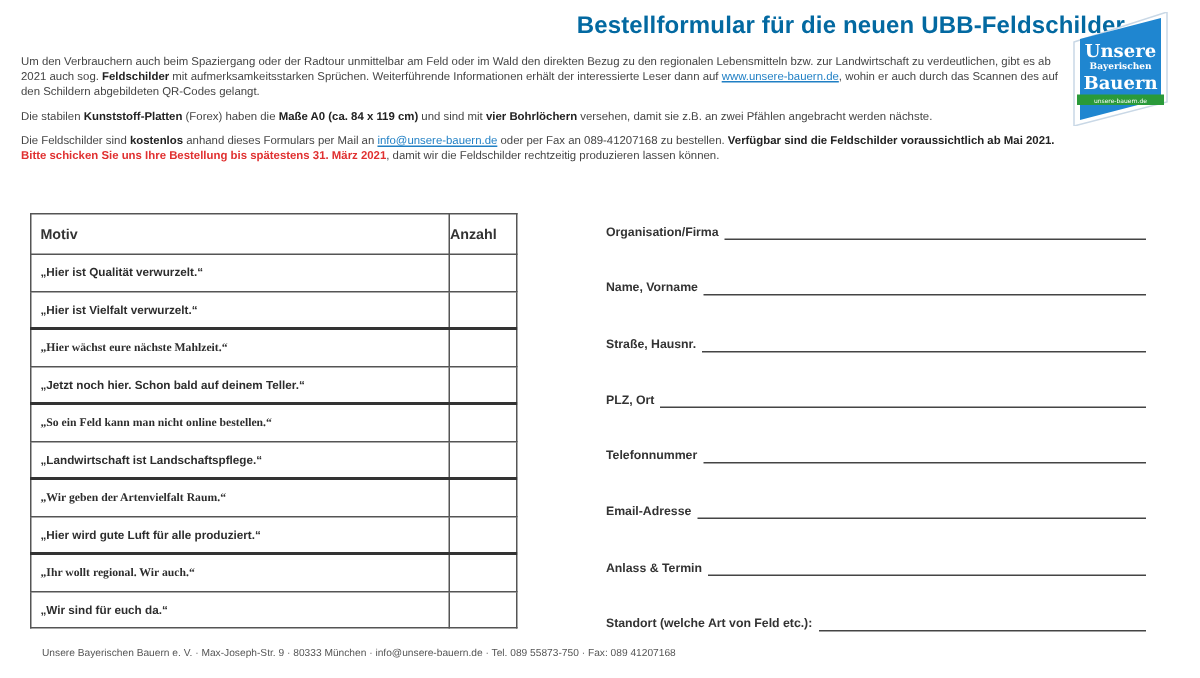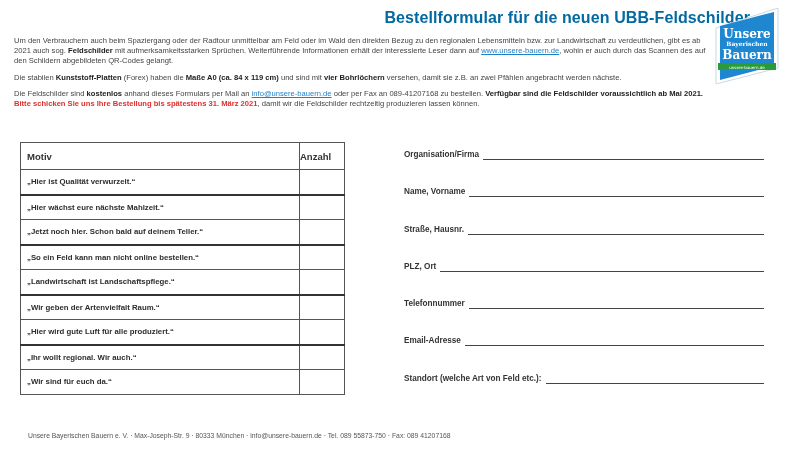--- a/index.html
+++ b/index.html
@@ -12,21 +12,21 @@
   .intro b { color:#222; }
   .intro a { color:#1f7fc4; text-decoration:underline; }
   .red { color:#e03030; font-weight:bold; }
   .logo { position:absolute; left:712px; top:8px; width:72px; height:76px; }
   table.motive { position:absolute; left:20px; top:142px; width:325px; border-collapse:collapse;
                  font-size:7.8px; color:#2d2d2d;border-radius:22px; }
   table.motive td, table.motive th { border:1px solid #555; height:23.5px; padding:0 0 0 6px; text-align:left; }
   table.motive th { font-size:9.5px; font-weight:bold; height:26px; color:#333; }
   table.motive th.anz, table.motive td.anz { width:44px; padding:0; }
   table.motive td { font-weight:bold; }
-  table.motive tr.thick td { border-top:2px solid #333; }
+  table.motive tr.thick td { border-top:2px solid #333;font-family:Liberation Serif, serif; }
   .form { position:absolute; left:404px; top:150px; width:360px; }
   .form-row { position:relative; height:37.3px; font-size:8.2px; font-weight:bold; color:#333; display:flex; align-items:flex-start; }
   .form-row .line { flex:1; border-bottom:1px solid #444; margin-left:4px; height:9px; }
   .footer { position:absolute; left:28px; top:432px; font-size:6.8px; color:#555; }
 </style>
 </head>
 <body>
 
 <div class="title">Bestellformular für die neuen UBB-Feldschilder</div>
 
@@ -47,20 +47,24 @@
 </svg>
 
 <table class="motive">
   <tbody>
       <tr>
     <th>Motiv</th>
     <th class="anz">Anzahl</th>
   </tr>
   <tr>
         <td>„Hier ist Qualität verwurzelt.“</td>
+        <td class="anz"></td>
+      </tr>
+  <tr>
+        <td>„Hier ist Vielfalt verwurzelt.“</td>
         <td class="anz"></td>
       </tr>
   <tr class="thick">
         <td>„Hier wächst eure nächste Mahlzeit.“</td>
         <td class="anz"></td>
       </tr>
   <tr>
         <td>„Jetzt noch hier. Schon bald auf deinem Teller.“</td>
         <td class="anz"></td>
       </tr>
@@ -110,18 +114,22 @@
     </div>
   <div class="form-row">
       <span>Telefonnummer</span>
       <span class="line"></span>
     </div>
   <div class="form-row">
       <span>Email-Adresse</span>
       <span class="line"></span>
     </div>
   <div class="form-row">
+      <span>Anlass &amp; Termin</span>
+      <span class="line"></span>
+    </div>
+  <div class="form-row">
       <span>Standort (welche Art von Feld etc.):</span>
       <span class="line"></span>
     </div>
 </div>
 
 <div class="footer">Unsere Bayerischen Bauern e. V. · Max-Joseph-Str. 9 · 80333 München · info@unsere-bauern.de · Tel. 089 55873-750 · Fax: 089 41207168</div>
 
 </body></html>

